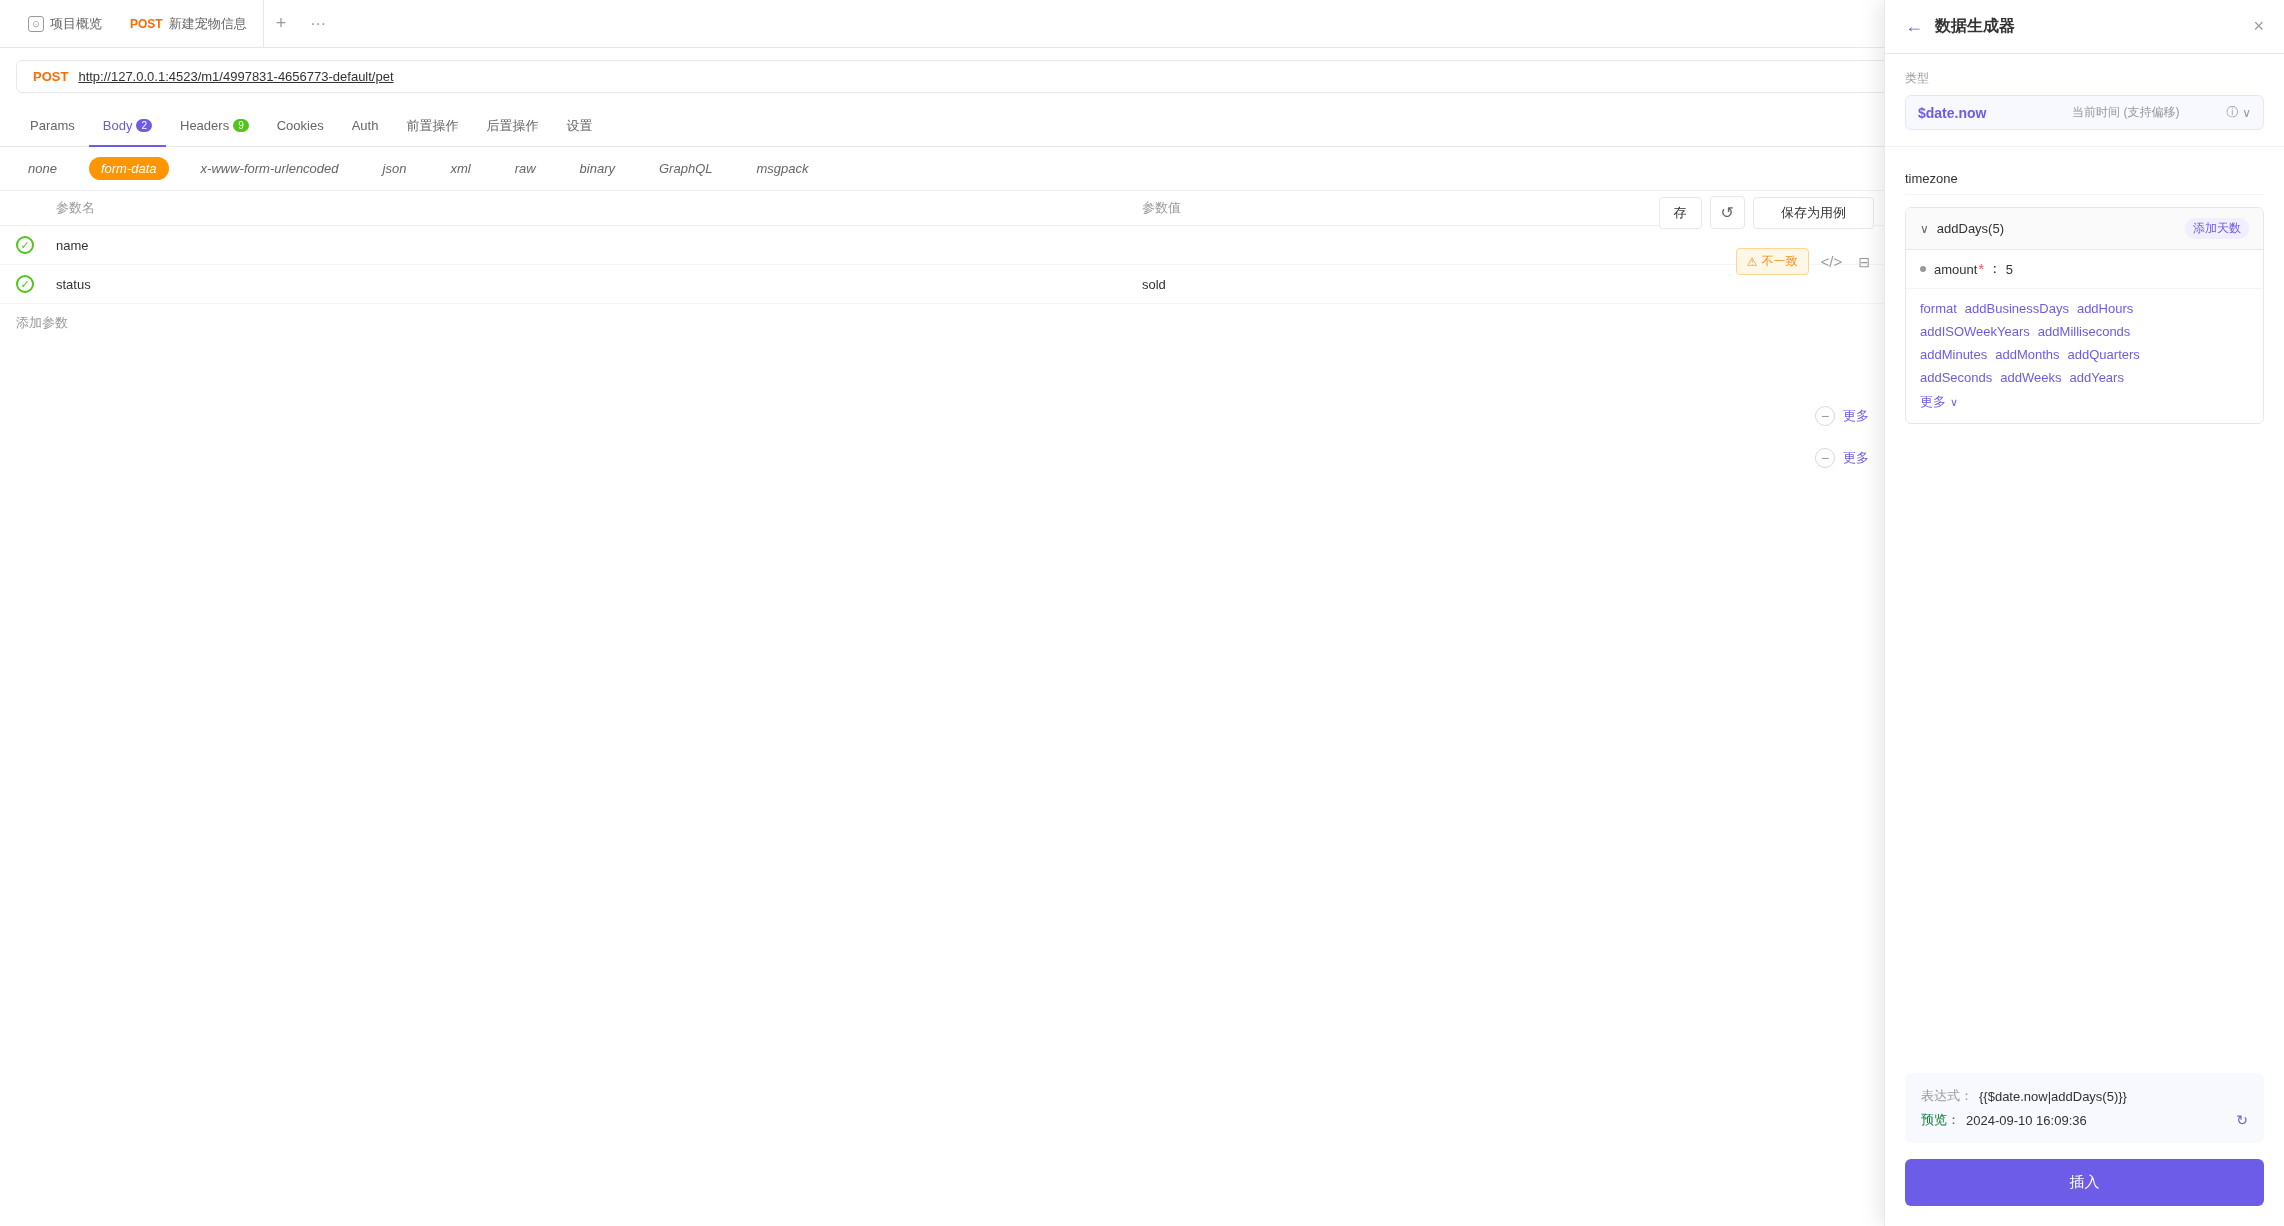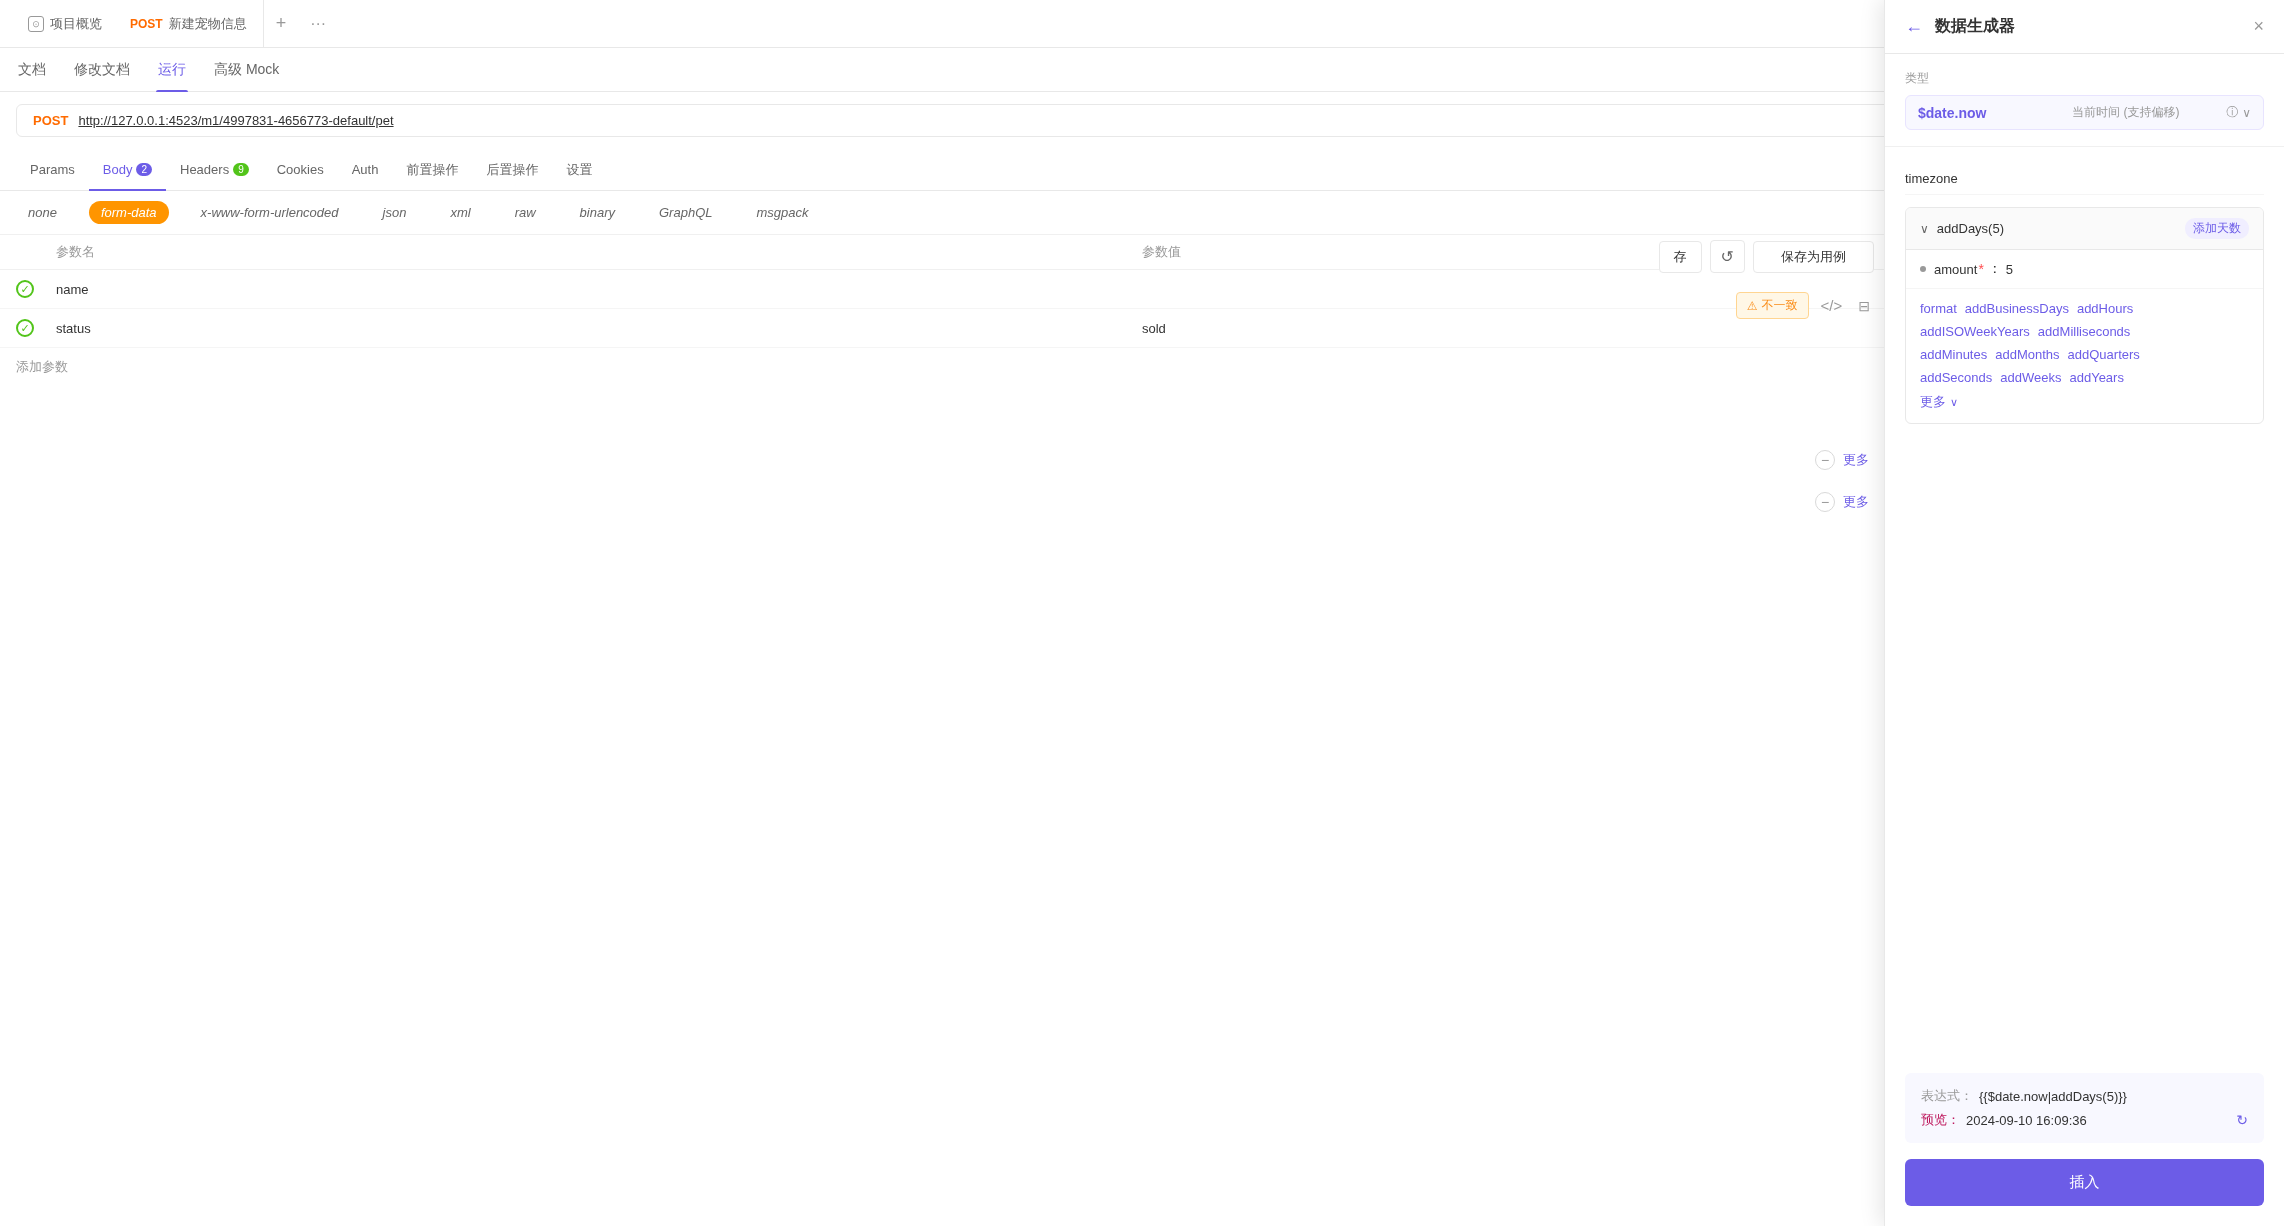--- a/index.html
+++ b/index.html
@@ -100,21 +100,21 @@
     .more-text { color: #6c5ce7; font-size: 13px; }
     .more-chevron { color: #6c5ce7; font-size: 11px; }
     .minus-btn { width: 20px; height: 20px; border-radius: 50%; border: 1px solid #d9d9d9; display: flex; align-items: center; justify-content: center; cursor: pointer; color: #999; font-size: 14px; }
 
     
     .expr-section { margin: 0 20px 16px; background: #f8f8ff; border-radius: 6px; padding: 14px 16px; }
     .expr-row { display: flex; align-items: center; margin-bottom: 6px; }
     .expr-label { color: #999; font-size: 13px; margin-right: 6px; }
     .expr-value { color: #333; font-size: 13px; font-weight: 500; }
     .preview-row { display: flex; align-items: center; }
-    .preview-label { color: #be185d; font-size: 13px; margin-right: 6px; }
+    .preview-label { color: #15803d; font-size: 13px; margin-right: 6px; }
     .preview-value { color: #333; font-size: 13px; }
     .refresh-icon { margin-left: auto; color: #6c5ce7; cursor: pointer; font-size: 14px; }
 
     
     .insert-btn { margin: 0 20px 20px; background: #6c5ce7; color: #fff; border: none; border-radius: 6px; padding: 14px; font-size: 15px; font-weight: 500; cursor: pointer; width: calc(100% - 40px); text-align: center; }
     .inconsistent-badge { display: flex; align-items: center; gap: 4px; background: #fff7e6; border: 1px solid #ffd591; border-radius: 4px; padding: 4px 10px; color: #fa8c16; font-size: 12px; }
 
     
     .page { display: flex; flex-direction: column; height: 100vh; background: #f5f5f5; }
     .content-area { flex: 1; overflow: hidden; position: relative; background: #fff; }
@@ -138,34 +138,20 @@
     <div class="top-right">
       <div class="env-selector">
         <span class="env-badge">测试</span>
         <span style="margin-left:6px;">测试环境</span>
         <span style="margin-left:6px;color:#999;font-size:12px;">∨</span>
       </div>
       <div class="hamburger">☰</div>
     </div>
   </div>
 
-  <div class="sub-nav">
-    <div class="sub-nav-item">
-      <span>文档</span>
-    </div>
-    <div class="sub-nav-item">
-      <span>修改文档</span>
-    </div>
-    <div class="sub-nav-item active">
-      <span>运行</span>
-    </div>
-    <div class="sub-nav-item">
-      <span>高级 Mock</span>
-    </div>
-  </div>
 
   <div class="content-area">
 
     <div class="url-bar">
       <span class="method-post">POST</span>
       <span class="url-text">http://127.0.0.1:4523/m1/4997831-4656773-default/pet</span>
     </div>
 
     <div class="body-tabs">
       <div class="body-tab">

